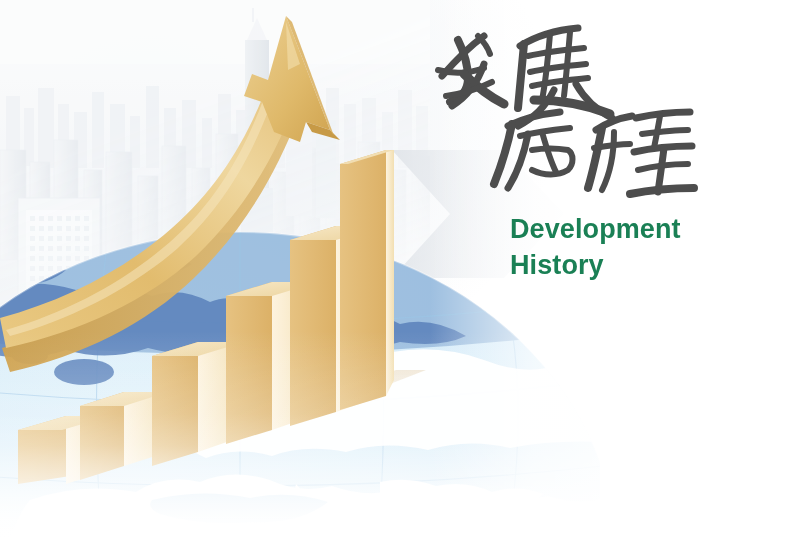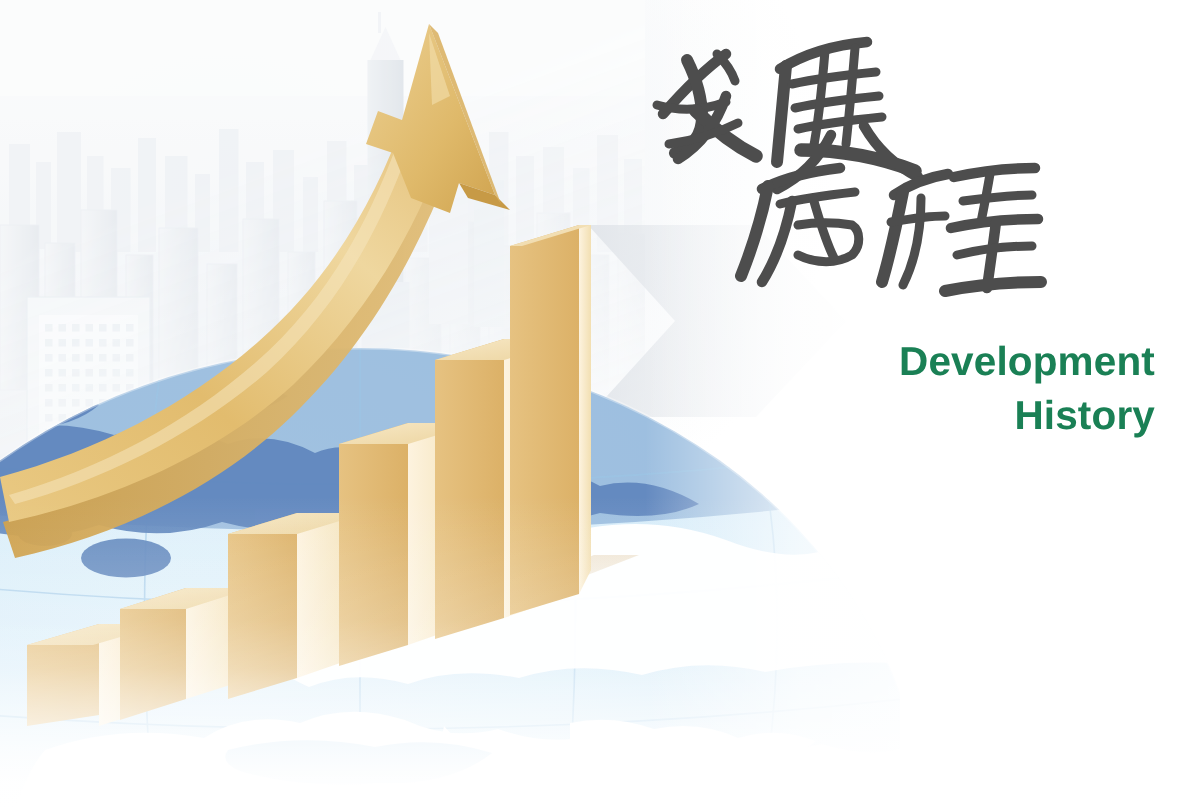--- a/index.html
+++ b/index.html
@@ -93,30 +93,29 @@
     width: 340px;
   }
   .cn-title {
     display: block;
     width: 270px;
     height: 180px;
   }
   .cn-title svg { display: block; }
 
   .en-title {
-    margin-top: 20px;
+    margin-top: 8px;
     margin-left: 80px;
     font-family: "Liberation Sans", "DejaVu Sans", sans-serif;
     font-weight: bold;
     font-size: 27px;
     line-height: 1.32;
     letter-spacing: .1px;
     color: #1a8055;
     white-space: pre-line;
-    text-align: right;
   }
 </style>
 </head>
 <body>
 
 <div id="banner">
 
   <div class="layer base-wash"></div>
 
   <div class="layer city">

